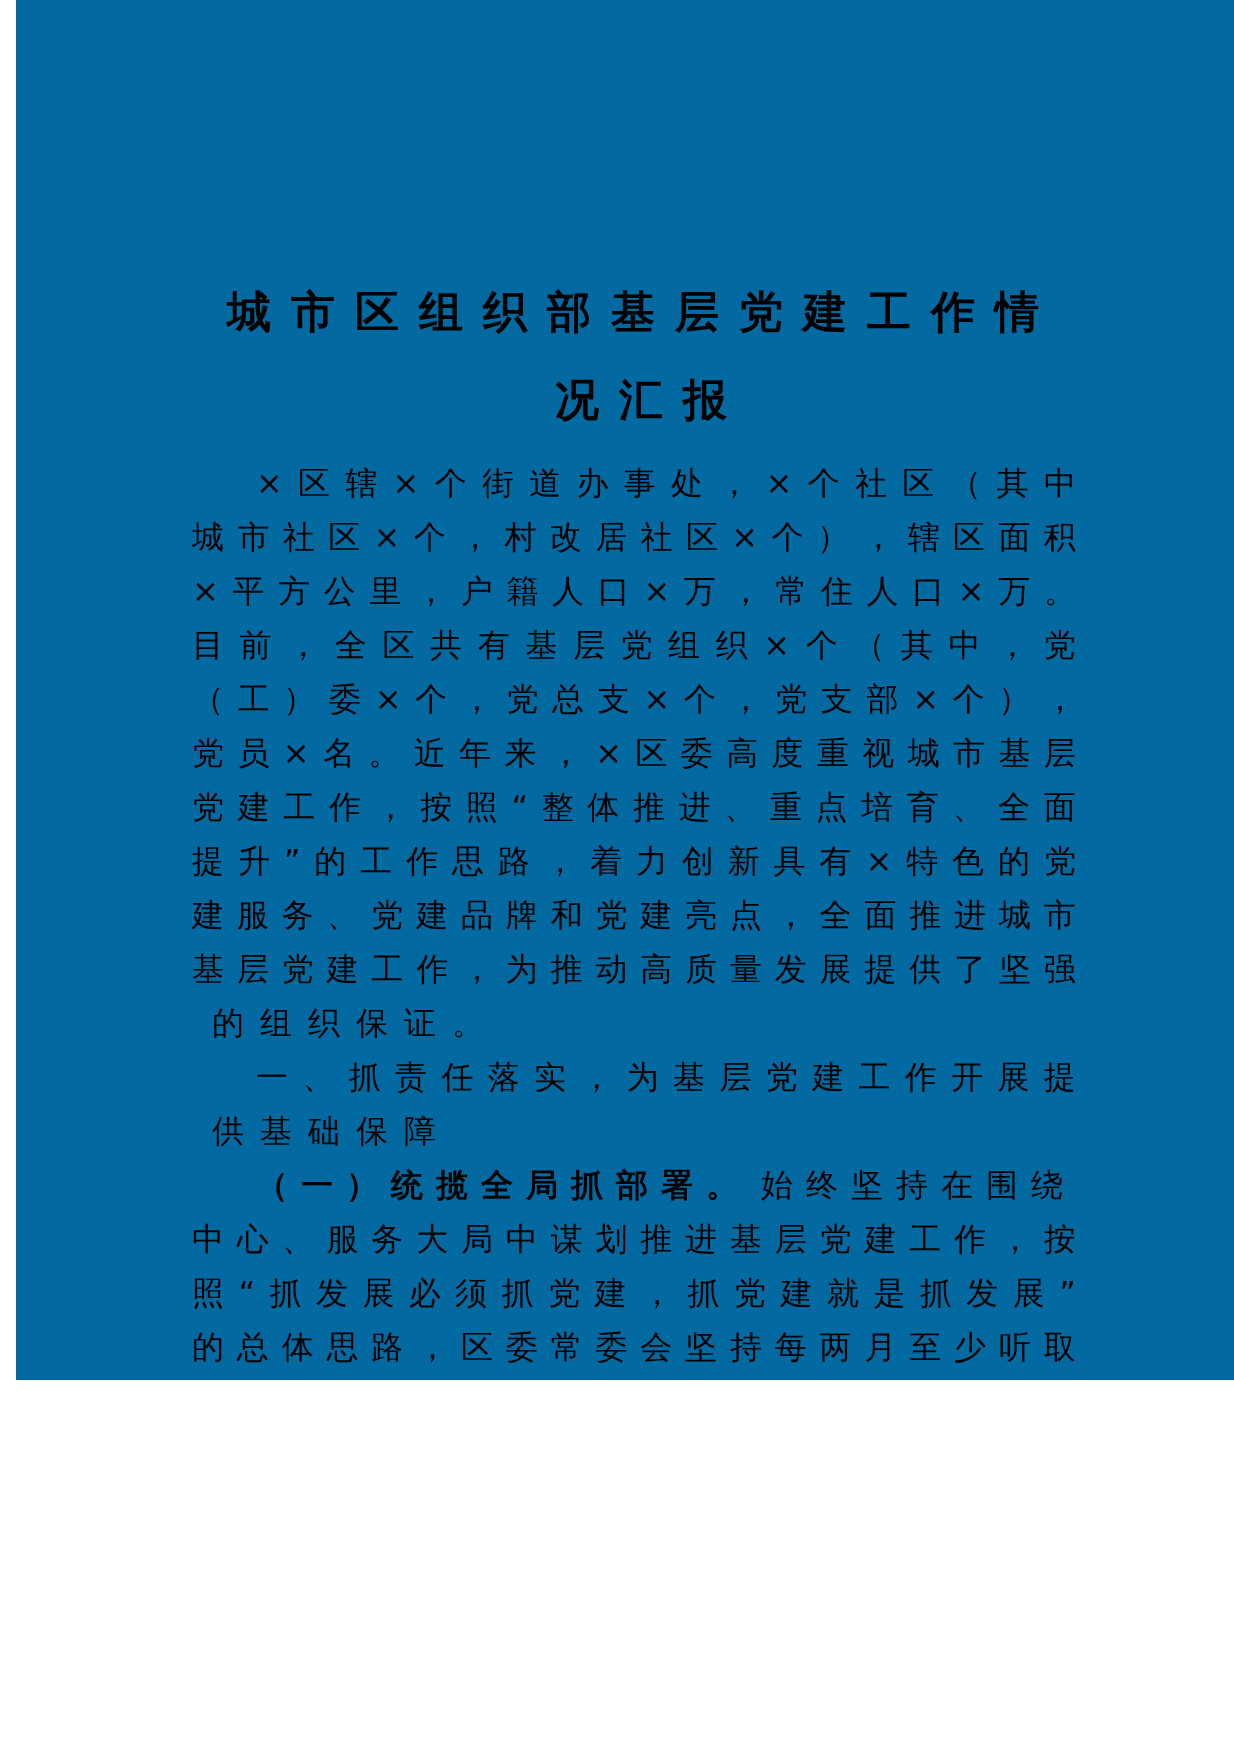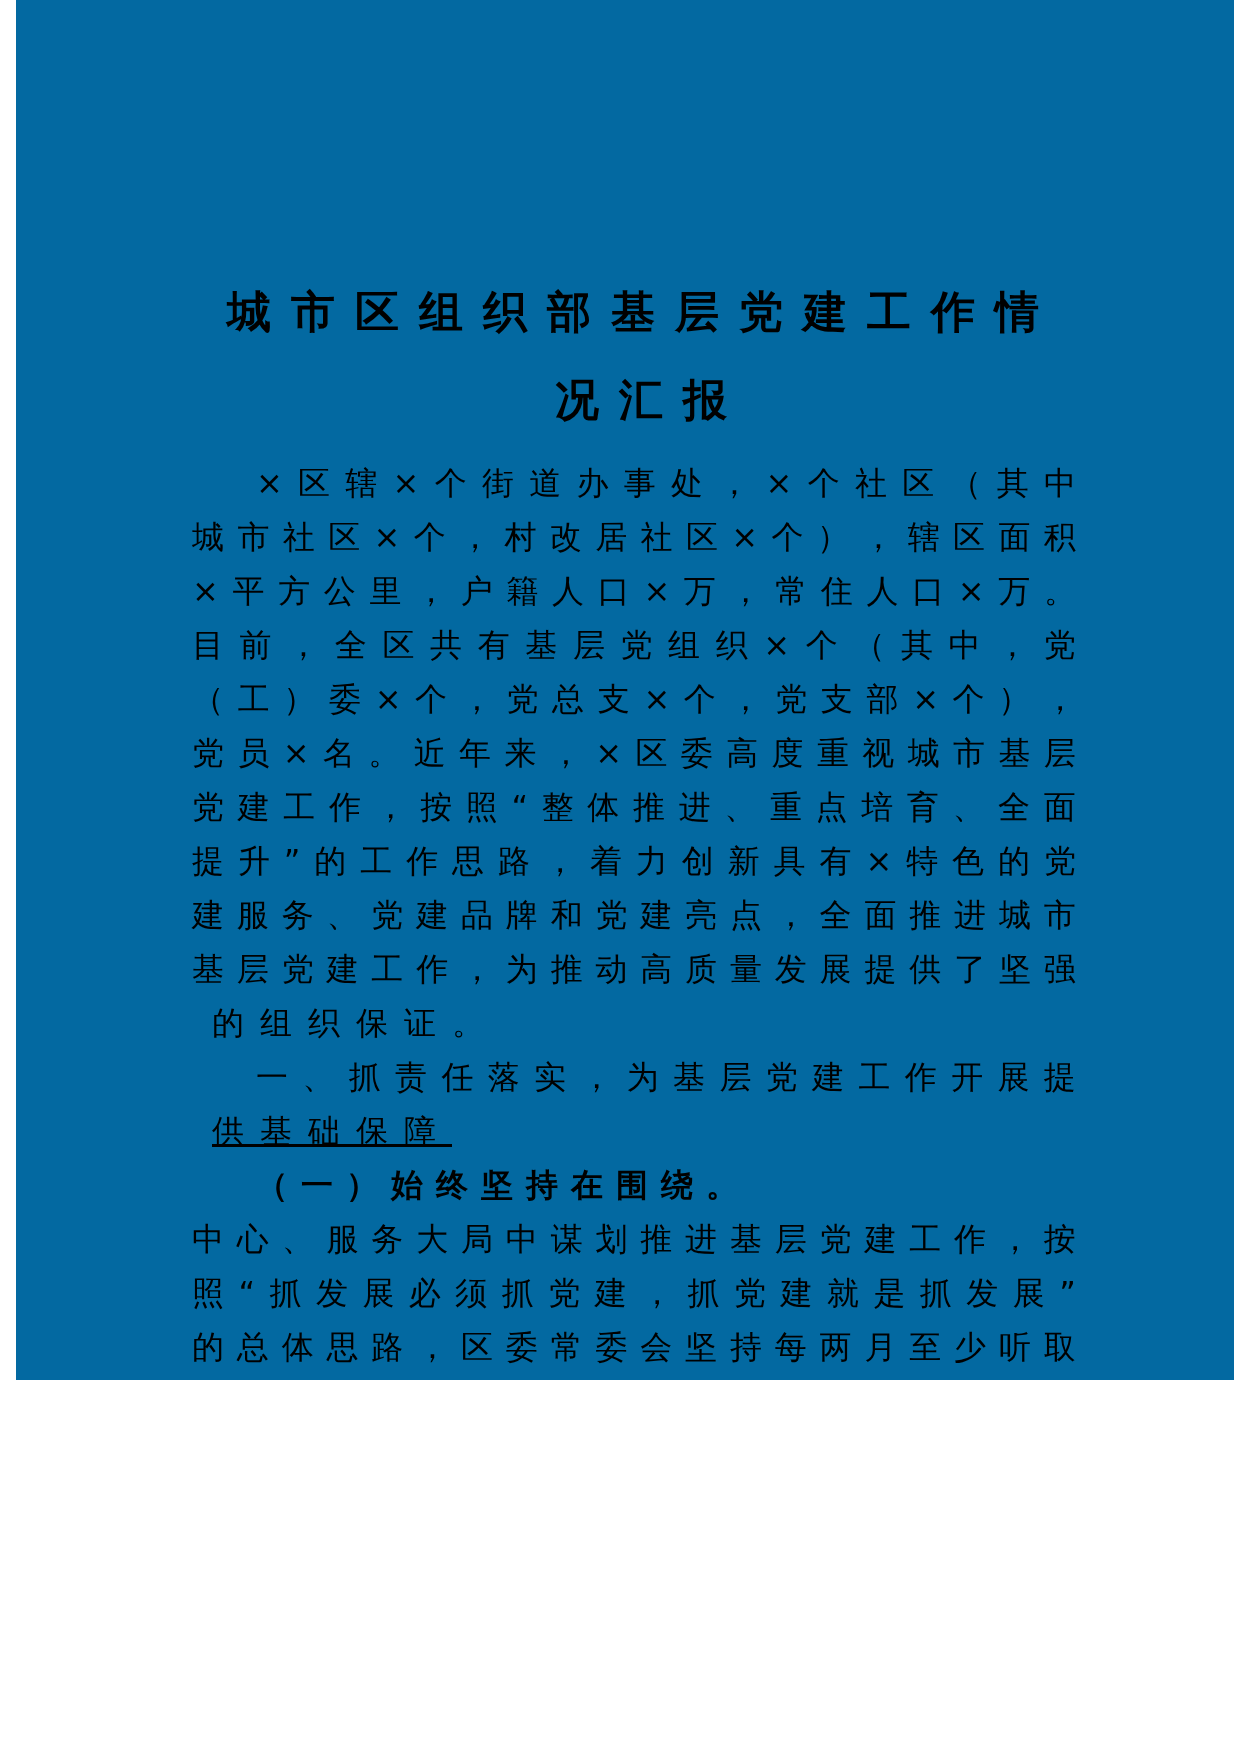--- a/index.html
+++ b/index.html
@@ -290,24 +290,25 @@
       <span>基</span>
       <span>层</span>
       <span>党</span>
       <span>建</span>
       <span>工</span>
       <span>作</span>
       <span>开</span>
       <span>展</span>
       <span>提</span>
     </div>
-  <div class="line last" style="top:1111px;text-decoration:underline;">供基础保障</div>
+  <div class="line last" style="top:1111px;">供基础保障</div>
 
   <div class="line indent" style="top:1165px; display:flex; justify-content:space-between;">
-    <span class="bold" style="letter-spacing:13px;">（一）始终坚持在围绕。</span>
+    <span class="bold" style="letter-spacing:13px;">（一）统揽全局抓部署。</span>
+    <span style="letter-spacing:13px;">始终坚持在围绕</span>
   </div>
   <div class="line" style="top: 1219px; display: flex; justify-content: space-between;">
       <span>中</span>
       <span>心</span>
       <span>、</span>
       <span>服</span>
       <span>务</span>
       <span>大</span>
       <span>局</span>
       <span>中</span>

